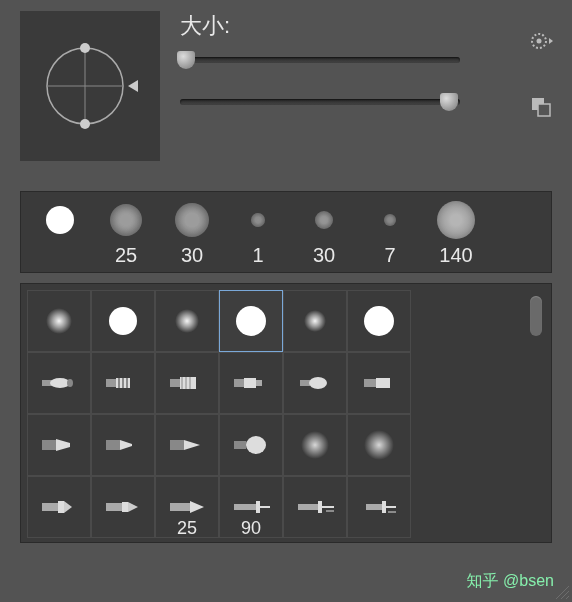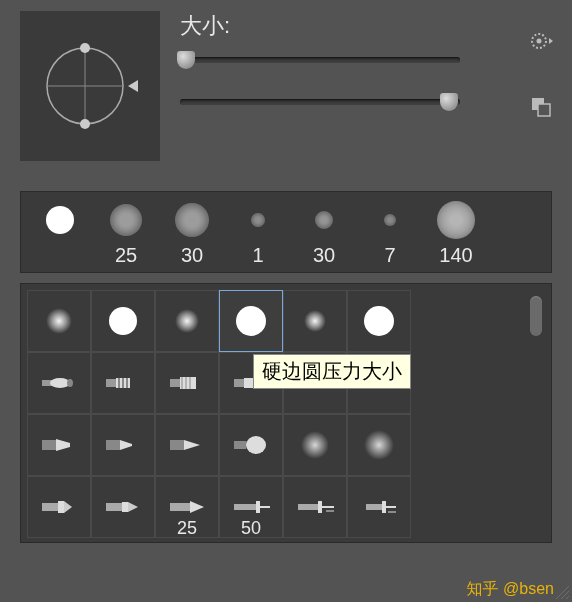--- a/index.html
+++ b/index.html
@@ -94,21 +94,21 @@
   
   .tooltip {
     position:absolute;
     background:#ffffe1; color:#000;
     border:1px solid #888;
     padding:3px 8px; font-size:20px;
     white-space:nowrap;
     z-index:10;
   }
   
-  .watermark { position:absolute; right:18px; bottom:2px; font-size:16px; color:#eab308; }
+  .watermark { position:absolute; right:18px; bottom:10px; font-size:16px; color:#86efac; }
   
   .brush-tip { display:block; }
   .resize-grip { position:absolute; right:2px; bottom:2px; width:18px; height:18px; opacity:0.5; }
 </style>
 </head>
 <body>
 
 <div class="top-section">
   <div class="brush-angle">
     <svg viewBox="0 0 100 100">
@@ -354,21 +354,21 @@
           <div class="cell-label">25</div>
         </div>
         <div class="grid-cell">
           <div class="cell-icon">
             <svg width="44" height="16">
               <rect x="2" y="5" width="22" height="6" fill="#aaa"></rect>
               <rect x="24" y="2" width="4" height="12" fill="#ddd"></rect>
               <line x1="28" y1="8" x2="40" y2="8" stroke="#ddd" stroke-width="2"></line>
             </svg>
           </div>
-          <div class="cell-label">50</div>
+          <div class="cell-label">90</div>
         </div>
         <div class="grid-cell">
           <div class="cell-icon">
             <svg width="44" height="18">
               <rect x="2" y="6" width="20" height="6" fill="#aaa"></rect>
               <rect x="22" y="3" width="4" height="12" fill="#ddd"></rect>
               <line x1="26" y1="9" x2="38" y2="9" stroke="#ddd" stroke-width="2"></line>
               <line x1="30" y1="13" x2="38" y2="13" stroke="#ddd" stroke-width="1"></line>
             </svg>
           </div>
@@ -381,21 +381,20 @@
               <line x1="26" y1="9" x2="36" y2="9" stroke="#ddd" stroke-width="2"></line>
               <line x1="28" y1="14" x2="36" y2="14" stroke="#ddd" stroke-width="1"></line>
             </svg>
           </div>
         </div>
       </div>
     <div class="scrollbar">
       <div class="scroll-thumb"></div>
     </div>
   </div>
-  <div class="tooltip" id="tooltip" style="left:232px; top:70px;">硬边圆压力大小</div>
 </div>
 
 <div class="watermark">知乎 @bsen</div>
 
 <svg class="resize-grip" viewBox="0 0 18 18">
   <line x1="4" y1="17" x2="17" y2="4" stroke="#888"></line>
   <line x1="9" y1="17" x2="17" y2="9" stroke="#888"></line>
   <line x1="14" y1="17" x2="17" y2="14" stroke="#888"></line>
 </svg>
 

